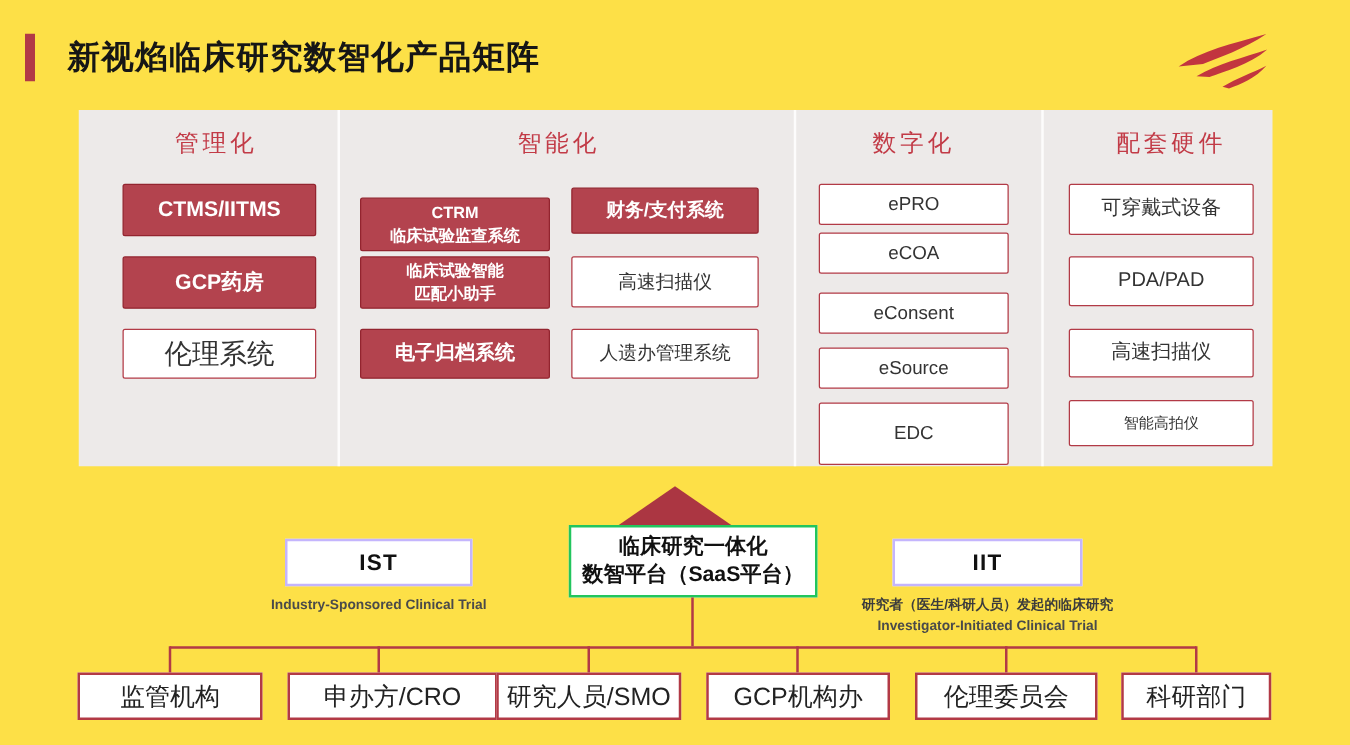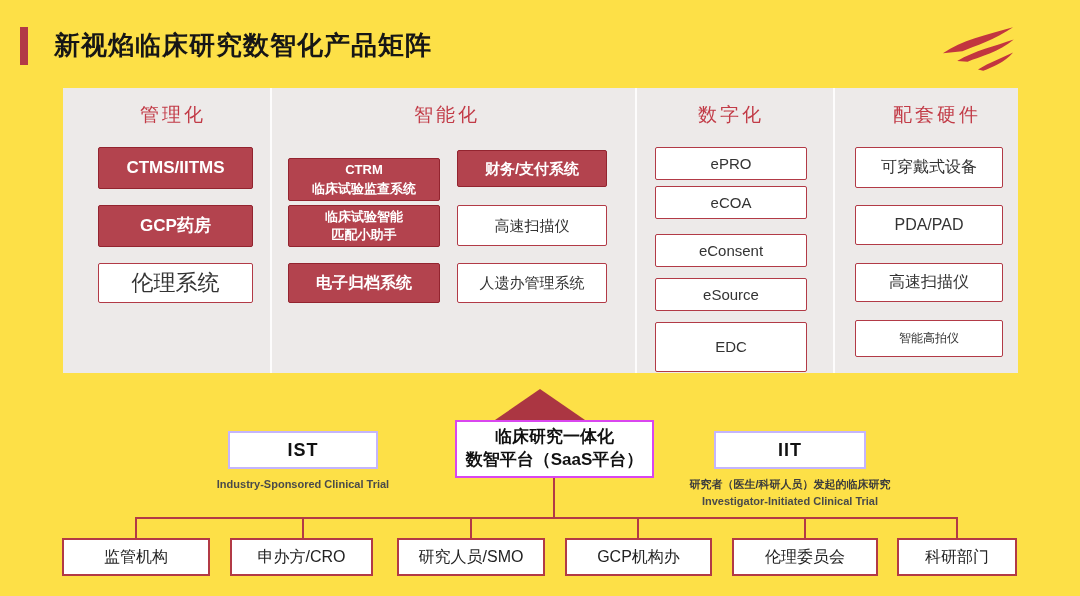--- a/index.html
+++ b/index.html
@@ -13,26 +13,26 @@
   
   .panel{position:absolute;left:63px;top:88px;width:955px;height:285px;background:#edeae9}
   .divider{position:absolute;top:0;height:100%;width:2px;background:rgba(255,255,255,.85)}
   .col-header{position:absolute;top:14px;height:24px;color:#c23b47;font-weight:normal;font-size:19px;letter-spacing:3px;text-align:center}
   .box{position:absolute;display:flex;flex-direction:column;align-items:center;justify-content:center;text-align:center;border-radius:2px;line-height:1.3}
   .outline{background:#ffffff;border:1.5px solid #b23a46;color:#333333;font-size:15px}
   .filled{background:#b3434e;border:1px solid #93242f;color:#ffffff;font-weight:bold;font-size:16px}
   .small-lines{font-size:13px;line-height:1.4}
   
   .triangle{position:absolute;left:495px;top:389px;width:0;height:0;border-left:45px solid transparent;border-right:45px solid transparent;border-bottom:31px solid #ab3642}
-  .platform-box{position:absolute;left:455px;top:420px;width:199px;height:58px;background:#ffffff;border:2px solid #d946ef;display:flex;flex-direction:column;align-items:center;justify-content:center;font-weight:bold;font-size:17px;color:#111111;line-height:1.35;text-align:center}
+  .platform-box{position:absolute;left:455px;top:420px;width:199px;height:58px;background:#ffffff;border:2px solid #22c55e;display:flex;flex-direction:column;align-items:center;justify-content:center;font-weight:bold;font-size:17px;color:#111111;line-height:1.35;text-align:center}
   .side-box{position:absolute;top:431px;height:38px;background:#ffffff;border:2px solid #c4b5fd;display:flex;align-items:center;justify-content:center;font-weight:bold;font-size:18px;letter-spacing:1px;color:#111111}
   .caption{position:absolute;top:476px;text-align:center;font-size:11px;font-weight:bold;color:#3c3c3c;line-height:1.5}
   .caption .en{color:#4a4a4a}
   .line{position:absolute;background:#b23a46}
-  .stake-box{position:absolute;top:538px;height:38px;background:#ffffff;border:2px solid #b23a46;display:flex;align-items:center;justify-content:center;font-size:16px;color:#222222}
+  .stake-box{position:absolute;top:538px;height:38px;background:#ffffff;border:2px solid #b23a46;display:flex;align-items:center;justify-content:center;font-size:20px;color:#222222}
 </style>
 </head>
 <body>
 
 <div class="slide">
 
   <div class="title-bar"></div>
   <div class="page-title">新视焰临床研究数智化产品矩阵</div>
   <svg class="logo" viewBox="0 0 120 80">
     <path d="M6 48 C 35 28, 72 20, 114 8 C 86 27, 55 37, 36 45 Z" fill="#c2353f"></path>
@@ -102,19 +102,19 @@
   <div class="line" style="left:553px;top:478px;width:2px;height:39px"></div>
   <div class="line" style="left:136px;top:517px;width:821px;height:2px"></div>
   <div class="line" style="left:135px;top:517px;width:2px;height:22px"></div>
   <div class="line" style="left:302px;top:517px;width:2px;height:22px"></div>
   <div class="line" style="left:470px;top:517px;width:2px;height:22px"></div>
   <div class="line" style="left:637px;top:517px;width:2px;height:22px"></div>
   <div class="line" style="left:804px;top:517px;width:2px;height:22px"></div>
   <div class="line" style="left:956px;top:517px;width:2px;height:22px"></div>
 
   <div class="stake-box" style="left:62px;width:148px">监管机构</div>
-  <div class="stake-box" style="left:230px;width:143px">申办方/CRO</div>
+  <div class="stake-box" style="left:230px;width:168px">申办方/CRO</div>
   <div class="stake-box" style="left:397px;width:148px">研究人员/SMO</div>
   <div class="stake-box" style="left:565px;width:147px">GCP机构办</div>
   <div class="stake-box" style="left:732px;width:146px">伦理委员会</div>
   <div class="stake-box" style="left:897px;width:120px">科研部门</div>
 
 </div>
 
 </body></html>

